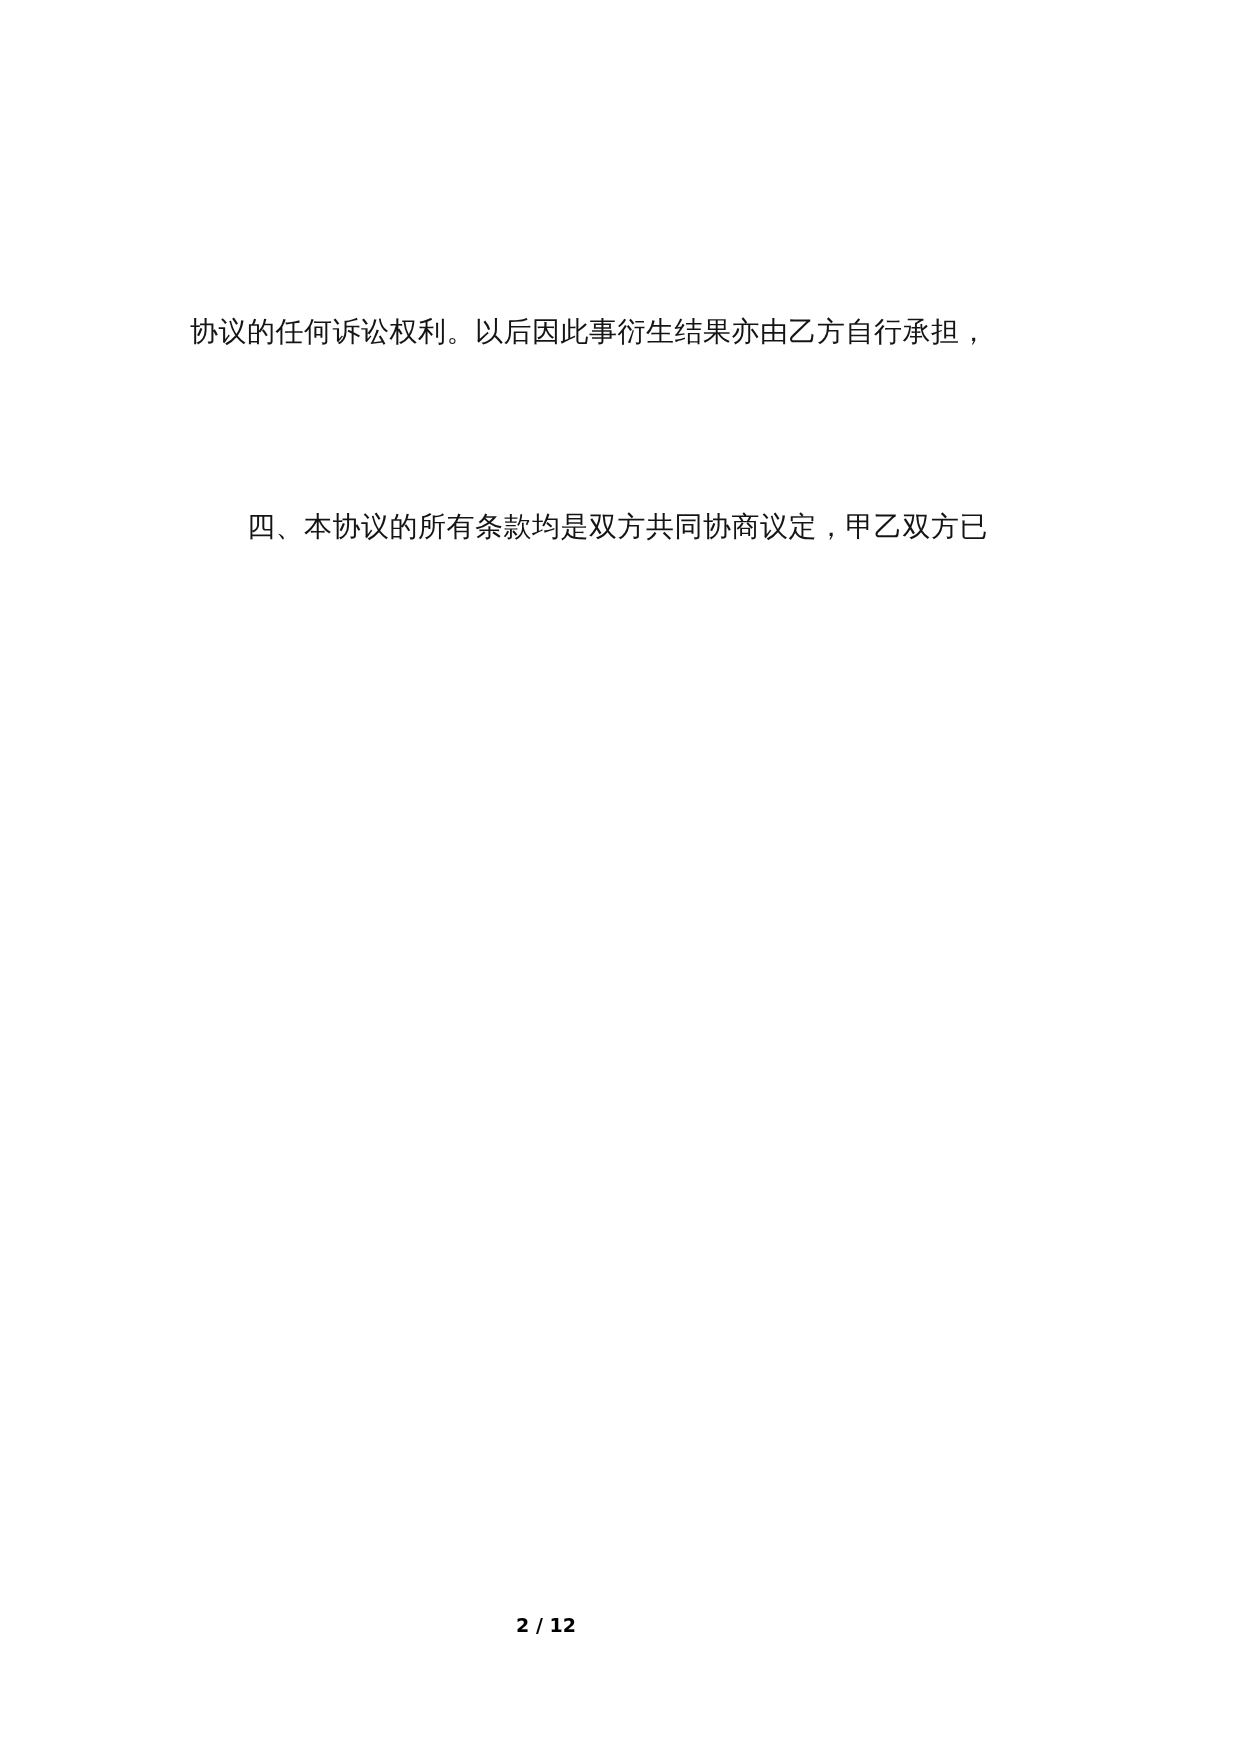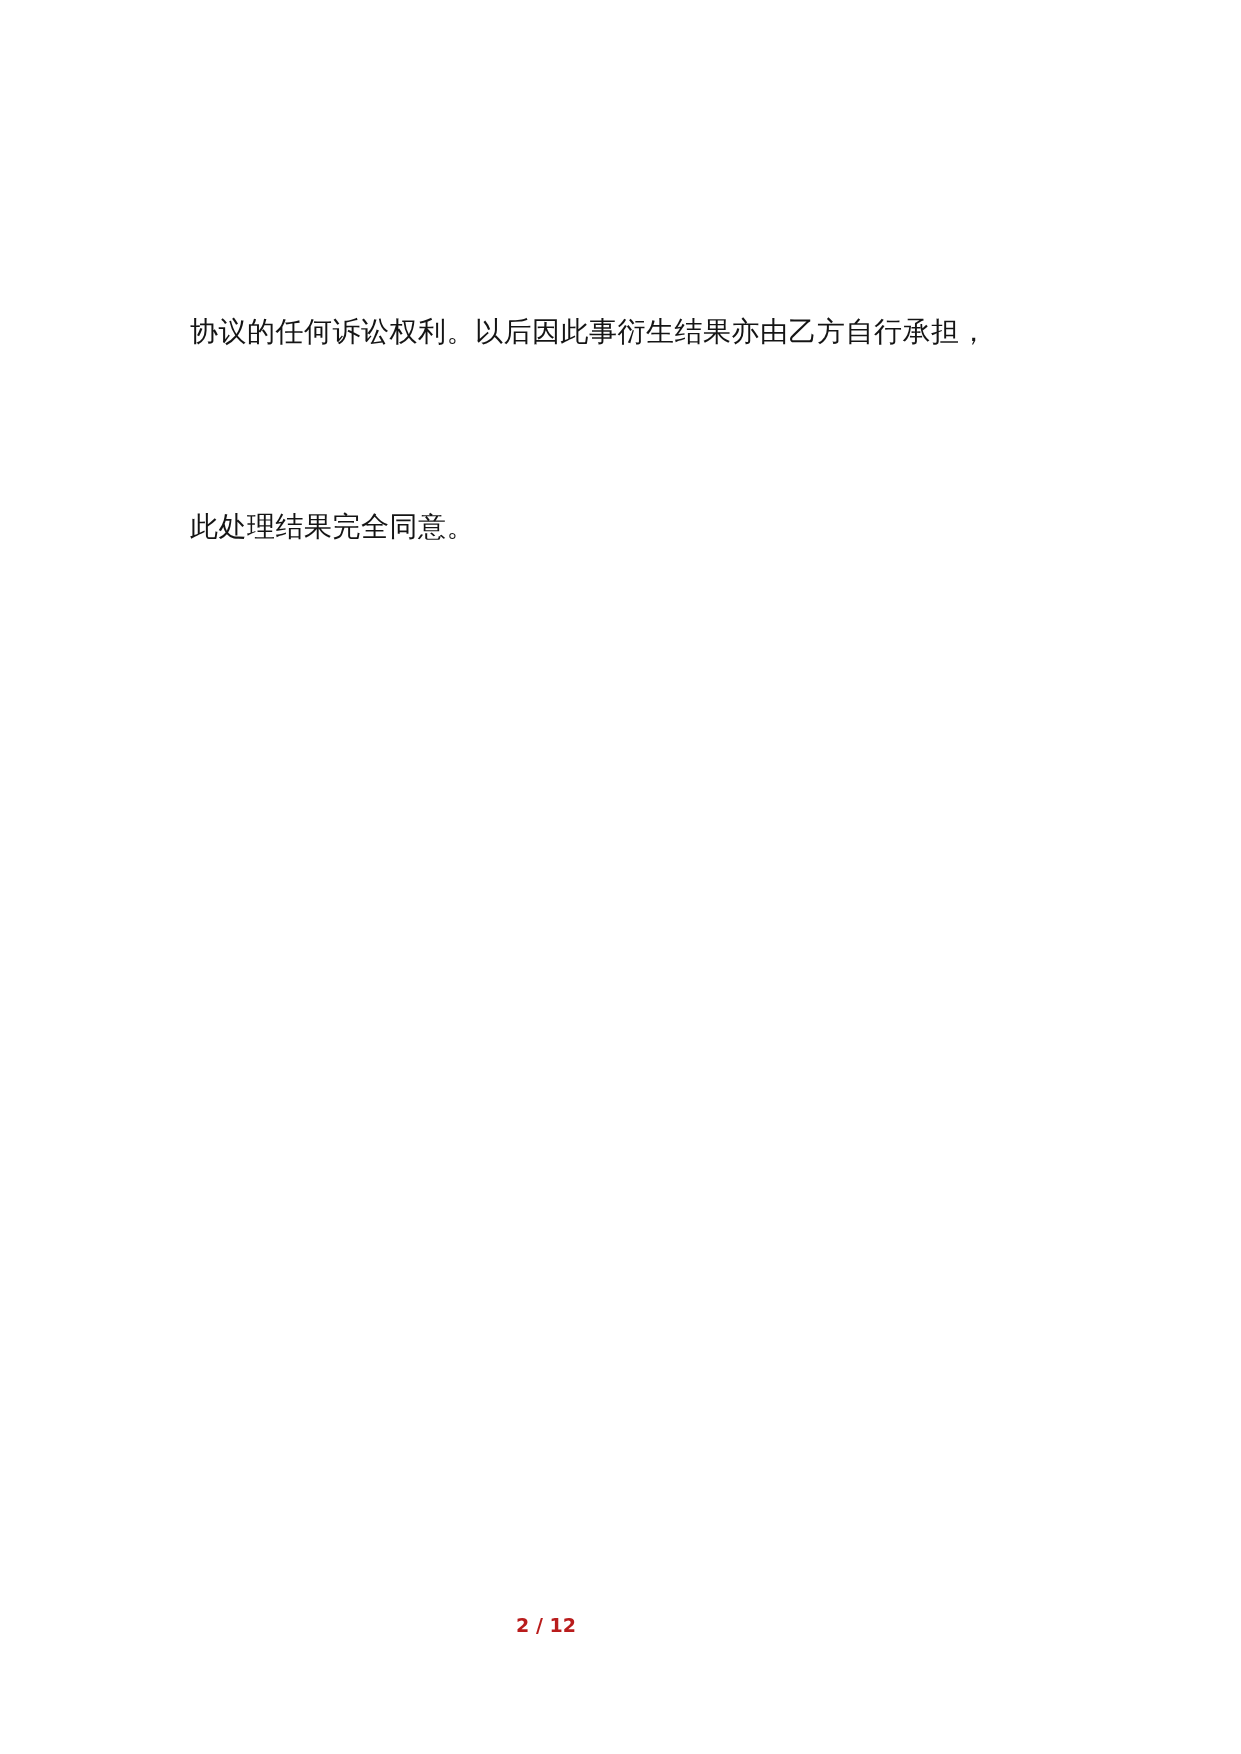--- a/index.html
+++ b/index.html
@@ -37,31 +37,31 @@
     position: absolute;
     left: 0;
     top: 1598px;
     width: 100%;
     text-align: center;
   }
   .page-number {
     font-family: "DejaVu Sans", "Liberation Sans", sans-serif;
     font-weight: bold;
     font-size: 19px;
-    color: #b91c1c;
+    color: #000000;
   }
 </style>
 </head>
 <body>
 
 <div class="page">
 
   <div class="doc-body">
     <div class="line">协议的任何诉讼权利。以后因此事衍生结果亦由乙方自行承担，</div>
-    <div class="line">此处理结果完全同意。</div>
+    <div class="line indent">四、本协议的所有条款均是双方共同协商议定，甲乙双方已</div>
     
     
     
     
     
     
     
     
     
     

